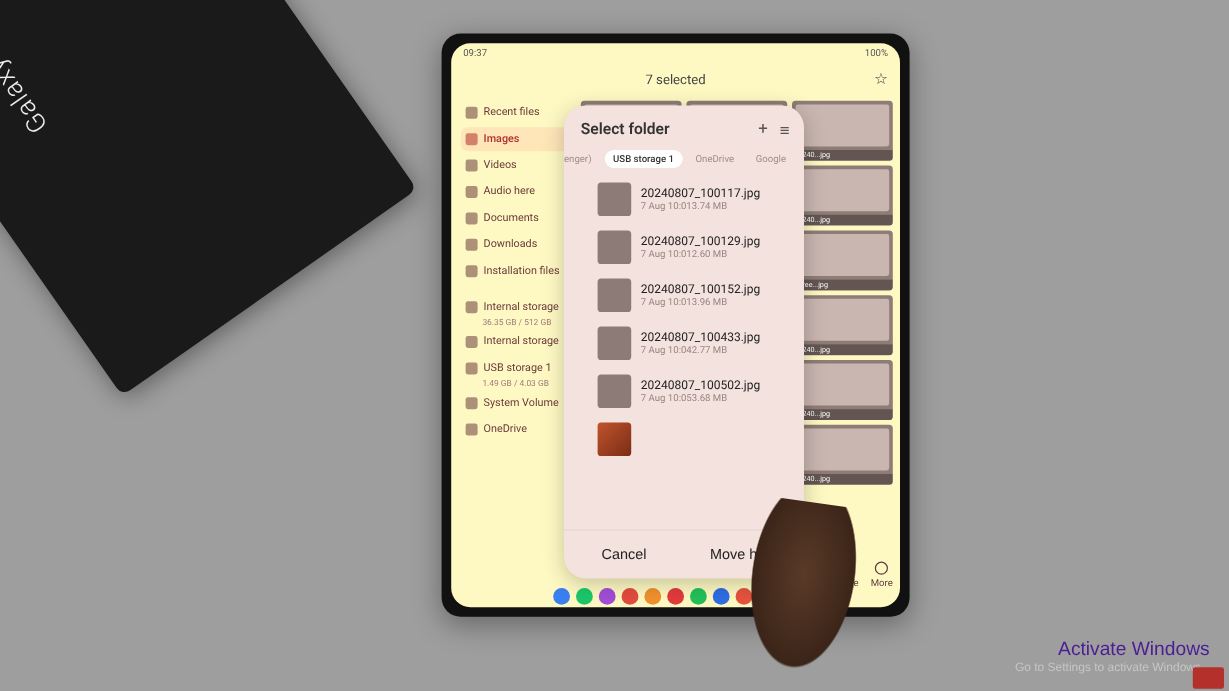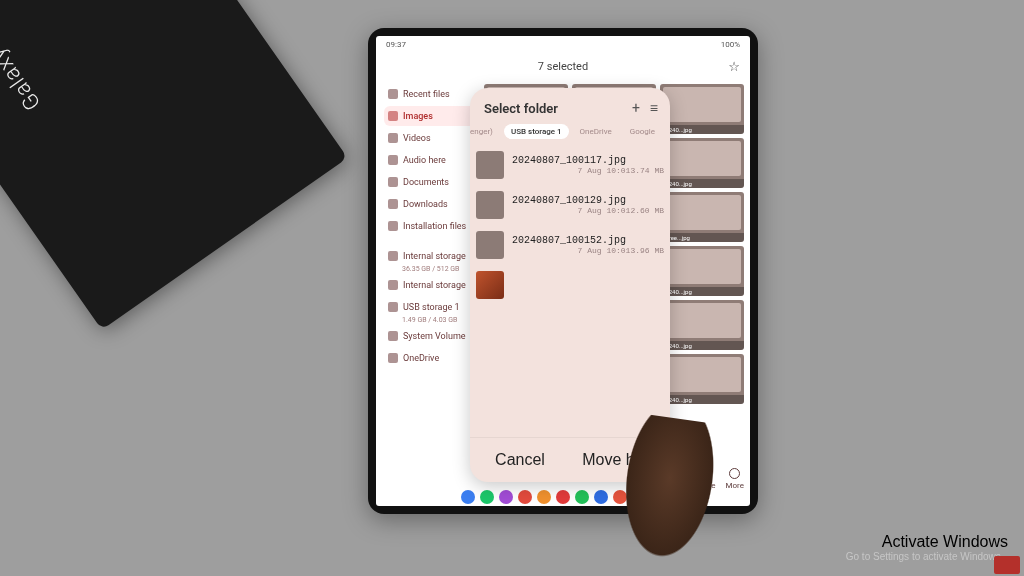--- a/index.html
+++ b/index.html
@@ -17,21 +17,21 @@
   transform: rotate(-90deg); transform-origin: left top; letter-spacing: 1px; font-weight: 300;
 }
 
 
 .device {
   position: absolute; left: 368px; top: 28px; width: 390px; height: 486px;
   background: #111; border-radius: 16px; padding: 8px;
   box-shadow: 0 6px 24px rgba(0,0,0,.35);
 }
 .screen {
-  width: 100%; height: 100%; background: #ffffff; border-radius: 3px;
+  width: 100%; height: 100%; background: #fef9c3; border-radius: 16px;
   position: relative; overflow: hidden;
 }
 
 
 .statusbar {
   height: 16px; display: flex; justify-content: space-between; align-items: center;
   padding: 0 10px; font-size: 8px; color: #555;
 }
 
 
@@ -104,53 +104,53 @@
   padding: 12px 12px 8px 14px;
 }
 .dlg-title { font-size: 13px; font-weight: 600; color: #333; }
 .dlg-head .hicons { display: flex; gap: 10px; font-size: 14px; color: #555; }
 .dlg-chips {
   display: flex; gap: 4px; padding: 0 8px 6px 8px; font-size: 8px; color: #a38a8a;
   align-items: center; overflow: hidden; justify-content: flex-end;
 }
 .dlg-chips .chip { padding: 3px 7px; border-radius: 10px; white-space: nowrap; }
 .dlg-chips .chip.active { background: #fff; color: #333; font-weight: 500; }
-.dlg-list { flex: 1; overflow: hidden; padding: 0 4px; font-family: Liberation Mono, monospace; }
+.dlg-list { flex: 1; overflow: hidden; padding: 0 26px; }
 .row {
   display: flex; align-items: center; gap: 8px; padding: 6px 2px;
 }
 .row .thumb2 {
   width: 28px; height: 28px; background: #8c7b76; border-radius: 3px;
   position: relative; flex-shrink: 0;
 }
 .row .thumb2.audio { background: linear-gradient(135deg,#c0532d,#7a2d16); }
 .row .meta { flex: 1; min-width: 0; }
 .row .fname { font-size: 10px; color: #222; white-space: nowrap; overflow: hidden; text-overflow: ellipsis; }
-.row .sub2 { display: flex; justify-content: flex-end; font-size: 8px; color: #9a8484; }
+.row .sub2 { display: flex; justify-content: flex-start; font-size: 8px; color: #9a8484; }
 .dlg-btns {
   display: flex; border-top: 1px solid rgba(0,0,0,.05);
 }
 .dlg-btns button {
-  flex: 1; border: none; background: none; padding: 13px 12px; font-size: 16px;
+  flex: 1; border: none; background: none; padding: 13px 12px; font-size: 12px;
   color: #222; font-weight: 500; cursor: pointer;
 }
 
 
 .finger {
   position: absolute; left: 600px; top: 420px; width: 160px; height: 200px;
   background: radial-gradient(ellipse 60px 110px at 40% 30%, #5a3a28 0%, #3b2518 70%, transparent 72%);
   transform: rotate(8deg);
 }
 
 
 .winwm {
   position: absolute; right: 16px; bottom: 14px; color: #d0d0d0; text-align: left;
   font-family: "Segoe UI", Arial, sans-serif;
 }
-.winwm .l1 { font-size: 16px; color: #000000; margin-left: 36px; }
+.winwm .l1 { font-size: 16px; color: #4c1d95; margin-left: 36px; }
 .winwm .l2 { font-size: 10px; color: #c6c6c6; }
 
 .bottomtag {
   position: absolute; right: 4px; bottom: 2px; width: 26px; height: 18px;
   background: #b4302b; border-radius: 2px;
 }
 </style>
 </head>
 <body>
 
@@ -347,20 +347,40 @@
             <div class="thumb2 "></div>
             <div class="meta">
               <div class="fname">20240807_100152.jpg</div>
               <div class="sub2">
                 <span>7 Aug 10:01</span>
                 <span>3.96 MB</span>
               </div>
             </div>
           </div>
           <div class="row">
+            <div class="thumb2 "></div>
+            <div class="meta">
+              <div class="fname">20240807_100433.jpg</div>
+              <div class="sub2">
+                <span>7 Aug 10:04</span>
+                <span>2.77 MB</span>
+              </div>
+            </div>
+          </div>
+          <div class="row">
+            <div class="thumb2 "></div>
+            <div class="meta">
+              <div class="fname">20240807_100502.jpg</div>
+              <div class="sub2">
+                <span>7 Aug 10:05</span>
+                <span>3.68 MB</span>
+              </div>
+            </div>
+          </div>
+          <div class="row">
             <div class="thumb2 audio"></div>
           </div>
         </div>
       <div class="dlg-btns">
         <button>Cancel</button>
         <button>Move here</button>
       </div>
     </div>
 
   </div>

